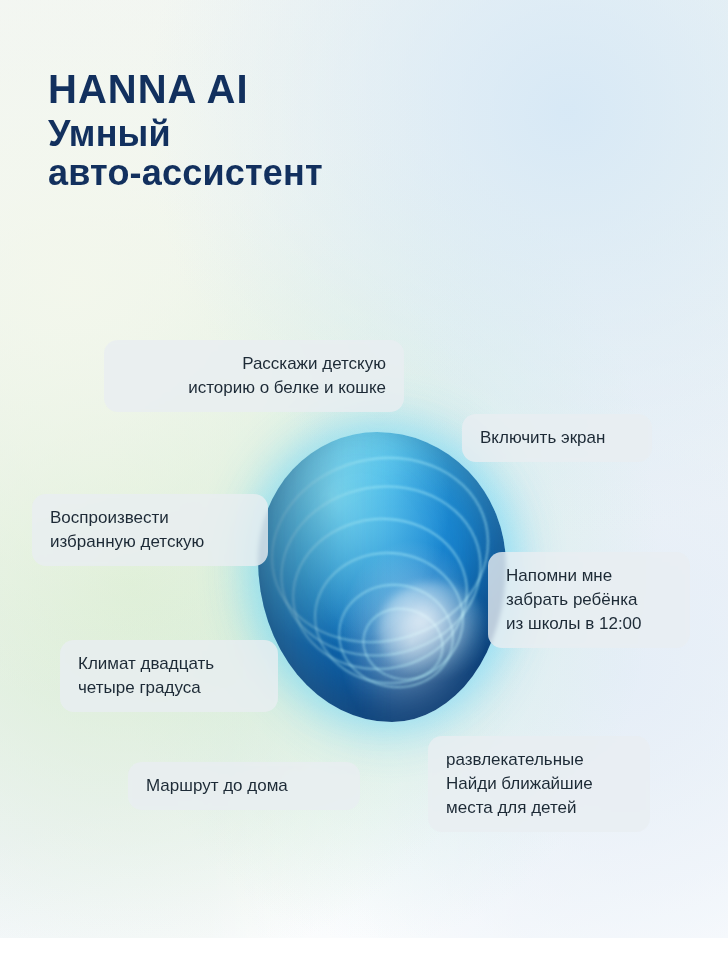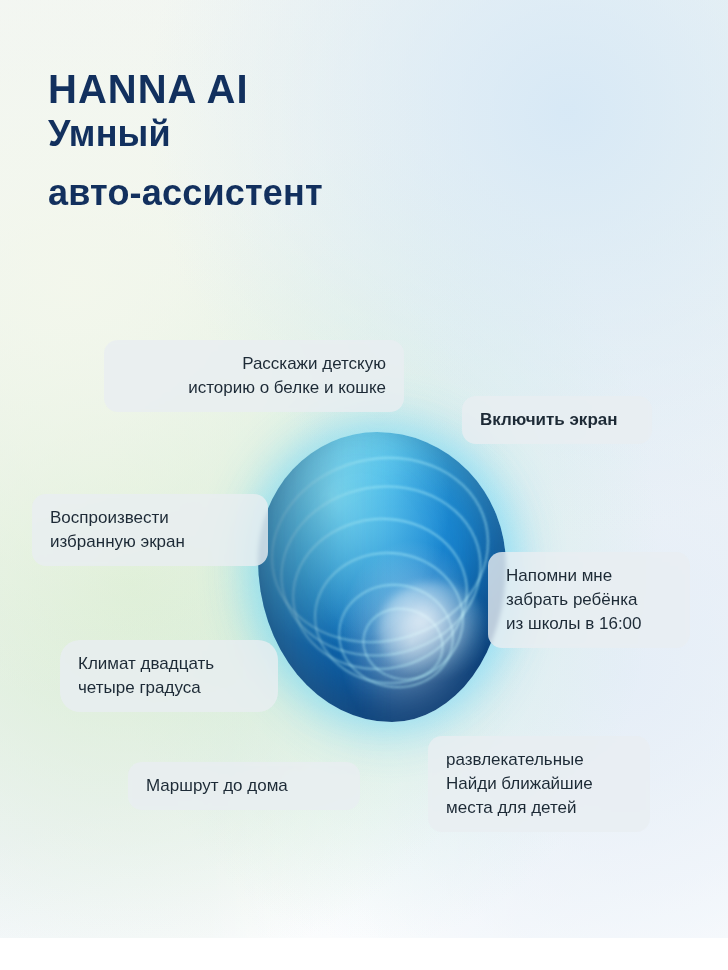--- a/index.html
+++ b/index.html
@@ -41,21 +41,21 @@
     font-size: 40px;
     font-weight: bold;
     letter-spacing: 1px;
   }
   .title-line2,
   .title-line3 {
     font-size: 36px;
     font-weight: bold;
   }
   .title-line2 { margin-top: 4px; }
-  .title-line3 { margin-top: 20px; }
+  .title-line3 { margin-top: 0; }
 
   
   .orb-glow {
     position: absolute;
     left: 232px;
     top: 408px;
     width: 300px;
     height: 330px;
     border-radius: 50%;
     background: radial-gradient(circle at 50% 50%, rgba(80,220,255,0.55) 0%, rgba(120,230,255,0.25) 45%, rgba(180,245,255,0.0) 72%);
@@ -119,24 +119,24 @@
     color: #1d2a36;
     font-size: 17px;
     line-height: 1.42;
     padding: 12px 18px;
     box-sizing: border-box;
     backdrop-filter: blur(2px);
   }
   .chip span { display: block; }
 
   #chip-story   { left: 104px; top: 340px;  width: 300px; text-align: right; }
-  #chip-screen  { left: 462px; top: 396px;  width: 190px; font-weight: bold; }
+  #chip-screen  { left: 462px; top: 414px;  width: 190px; }
   #chip-music   { left: 32px;  top: 494px;  width: 236px; }
   #chip-remind  { left: 488px; top: 552px;  width: 202px; }
-  #chip-climate { left: 60px;  top: 640px;  width: 218px; border-radius: 20px; }
+  #chip-climate { left: 60px;  top: 640px;  width: 218px; }
   #chip-route   { left: 128px; top: 762px;  width: 232px; }
   #chip-places  { left: 428px; top: 736px;  width: 222px; }
 </style>
 </head>
 <body>
 
 <div id="poster">
 
   <div class="title-block">
     <div class="title-line1">HANNA AI</div>
@@ -160,27 +160,27 @@
     <span>Расскажи детскую</span>
     <span>историю о белке и кошке</span>
   </div>
 
   <div class="chip" id="chip-screen">
     <span>Включить экран</span>
   </div>
 
   <div class="chip" id="chip-music">
     <span>Воспроизвести</span>
-    <span>избранную экран</span>
+    <span>избранную детскую</span>
   </div>
 
   <div class="chip" id="chip-remind">
     <span>Напомни мне</span>
     <span>забрать ребёнка</span>
-    <span>из школы в 16:00</span>
+    <span>из школы в 12:00</span>
   </div>
 
   <div class="chip" id="chip-climate">
     <span>Климат двадцать</span>
     <span>четыре градуса</span>
   </div>
 
   <div class="chip" id="chip-route">
     <span>Маршрут до дома</span>
   </div>

